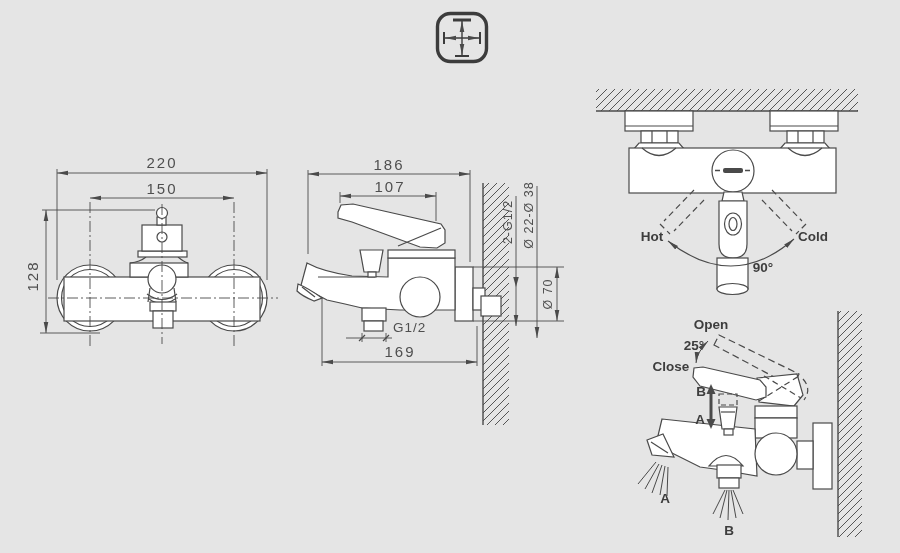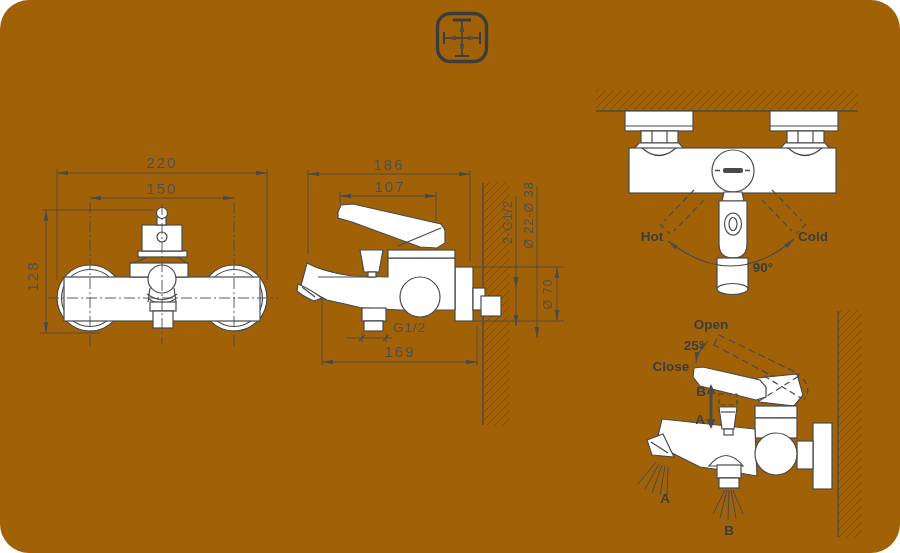--- a/index.html
+++ b/index.html
@@ -1,17 +1,17 @@
 <!DOCTYPE html>
 <html><head>
 <meta charset="utf-8">
 <style>
   html,body{margin:0;padding:0;background:#fff;}
-  .stage{position:relative;width:900px;height:553px;background:#a16207;overflow:hidden;
-         font-family:"Liberation Sans",sans-serif;border-radius:29px;}
+  .stage{position:relative;width:900px;height:553px;background:#e5e5e5;overflow:hidden;
+         font-family:"Liberation Sans",sans-serif;}
   svg{position:absolute;inset:0;}
   text{fill:#4a4a4a;}
   .dim{font-size:15px;letter-spacing:2px;fill:#4f4f4f;}
   .dimS{font-size:13.5px;letter-spacing:1px;fill:#4f4f4f;}
   .dimV{font-size:12.5px;letter-spacing:1px;fill:#4f4f4f;}
   .lbl{font-size:13.5px;font-weight:600;fill:#3d3d3d;}
 </style>
 </head>
 <body>
 

